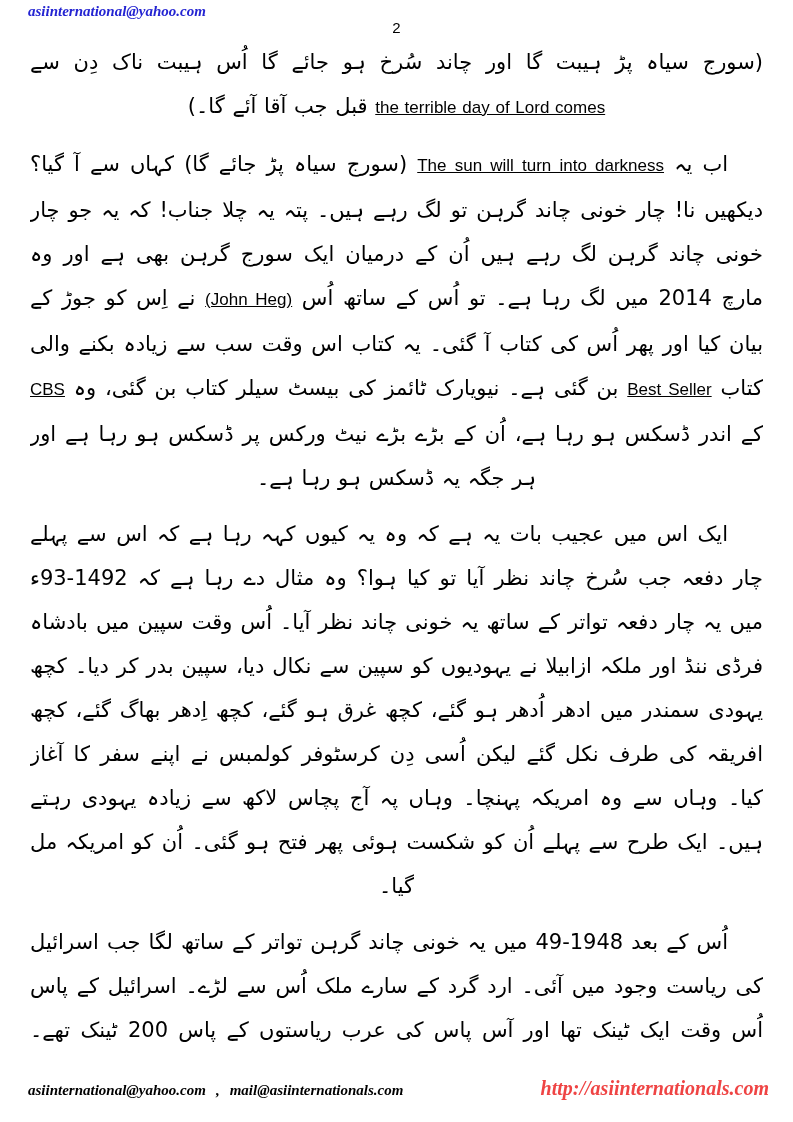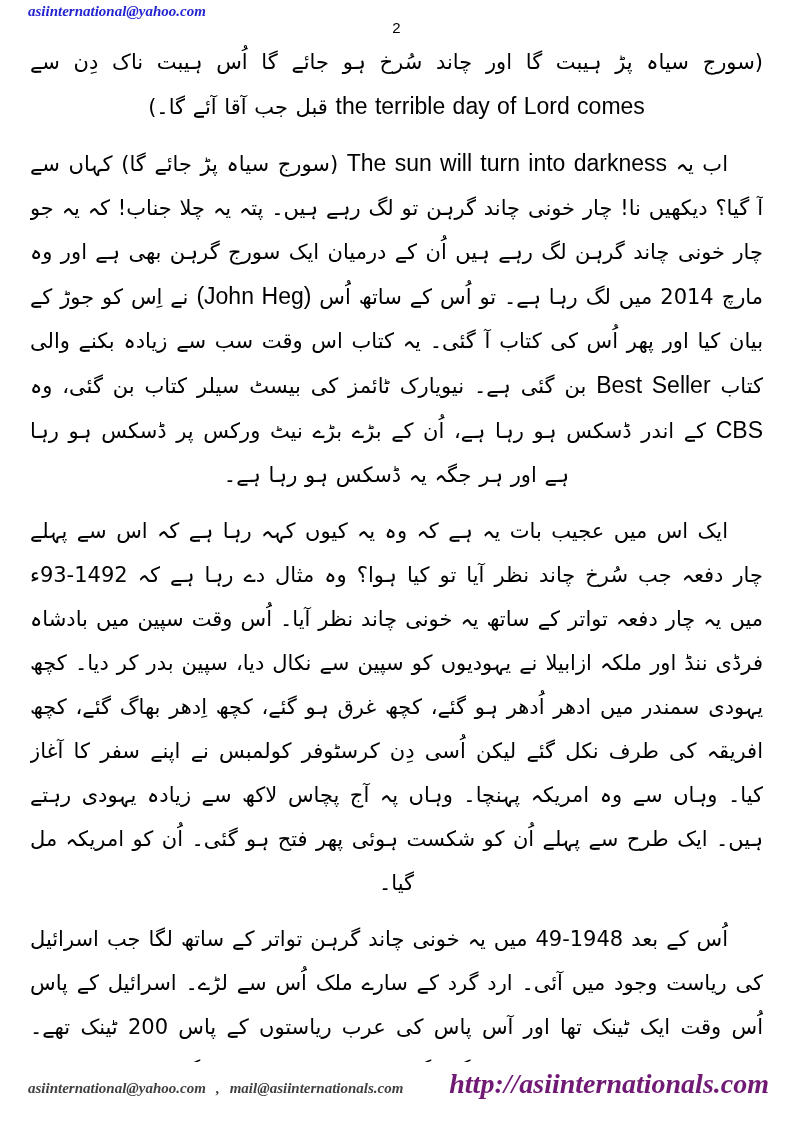--- a/index.html
+++ b/index.html
@@ -34,38 +34,39 @@
     text-align-last: center;
     font-size: 21px;
     line-height: 44px;
     margin: 0 0 12px 0;
     word-spacing: 1px;
   }
   .para.indent { text-indent: 35px; }
   .seg-ur { font-family: "DejaVu Sans", sans-serif; }
   .seg-en {
     font-family: "Liberation Sans", sans-serif;
-    font-size: 23px;
+    font-size: 17px;
     white-space: nowrap;
+    text-decoration: underline;
   }
   .footer {
     position: absolute; left: 28px; right: 24px; bottom: 22px;
     display: flex; justify-content: space-between; align-items: baseline;
   }
   .footer-left {
     font-family: "Liberation Serif", serif;
     font-style: italic; font-weight: bold;
-    font-size: 15px; color: #404040;
+    font-size: 15px; color: #000000;
     white-space: nowrap;
   }
   .footer-left .sep { margin: 0 10px; }
   .footer-url {
     font-family: "Liberation Serif", serif;
     font-style: italic; font-weight: bold;
-    font-size: 28px; color: #701a75;
+    font-size: 20px; color: #ef4444;
     text-decoration: none;
     white-space: nowrap;
   }
 </style>
 </head>
 <body>
 
 <div class="header-email">asiinternational@yahoo.com</div>
 
 <div class="page-number">2</div>

